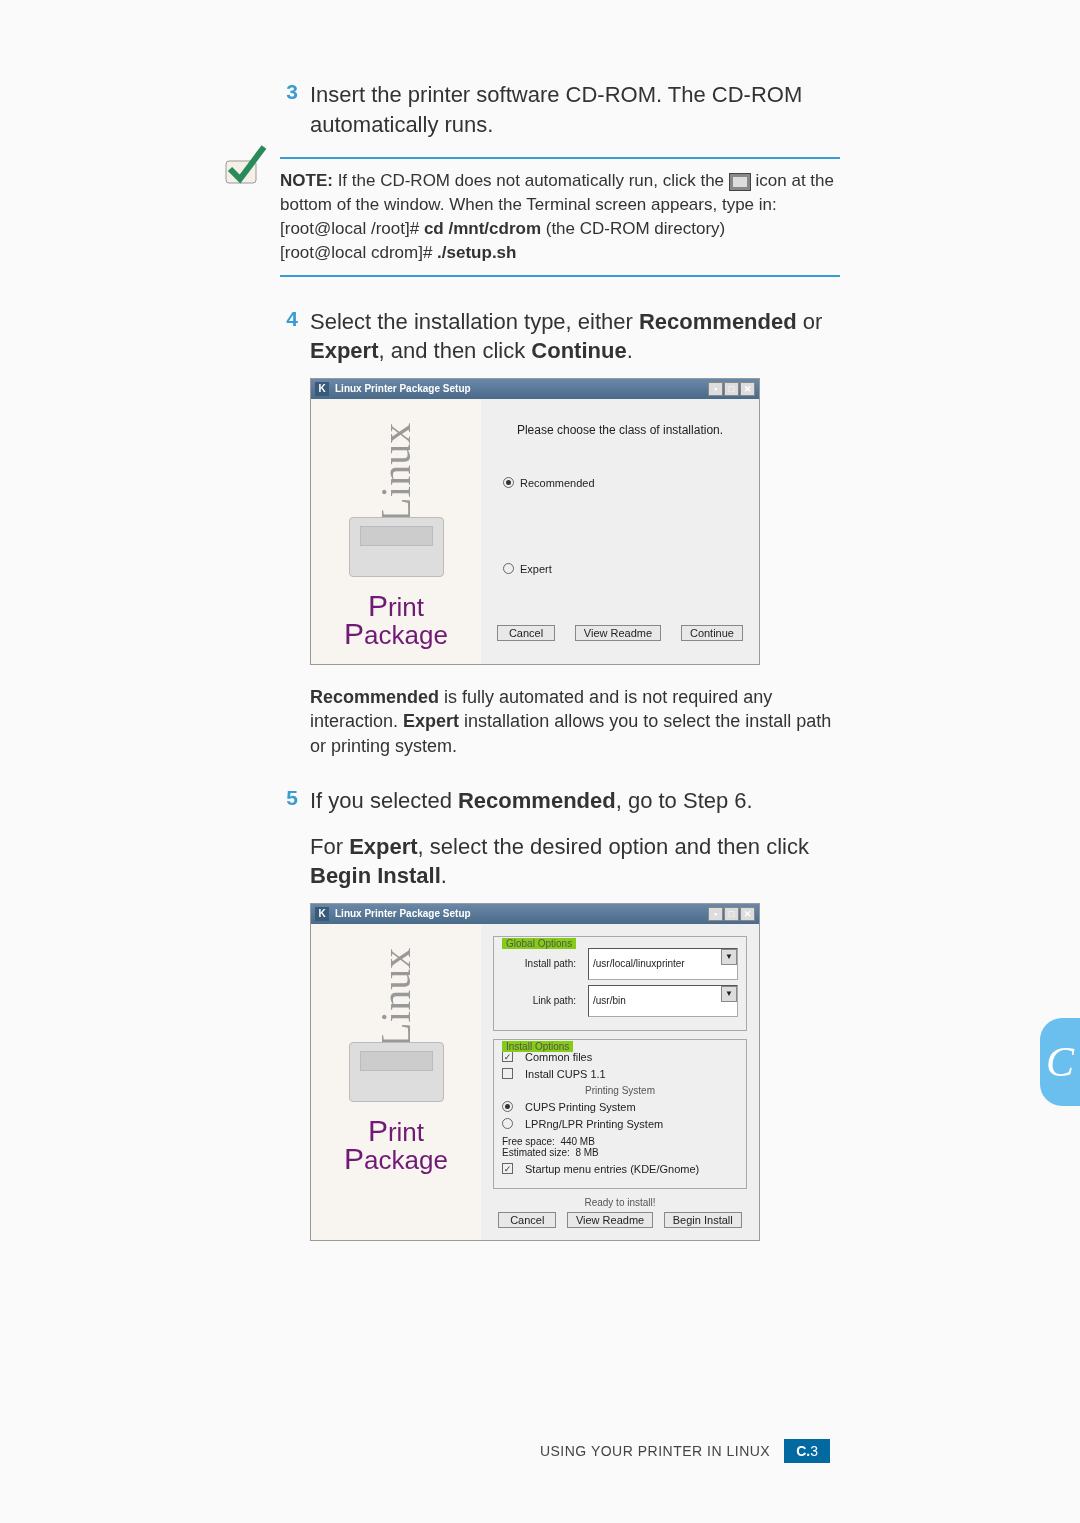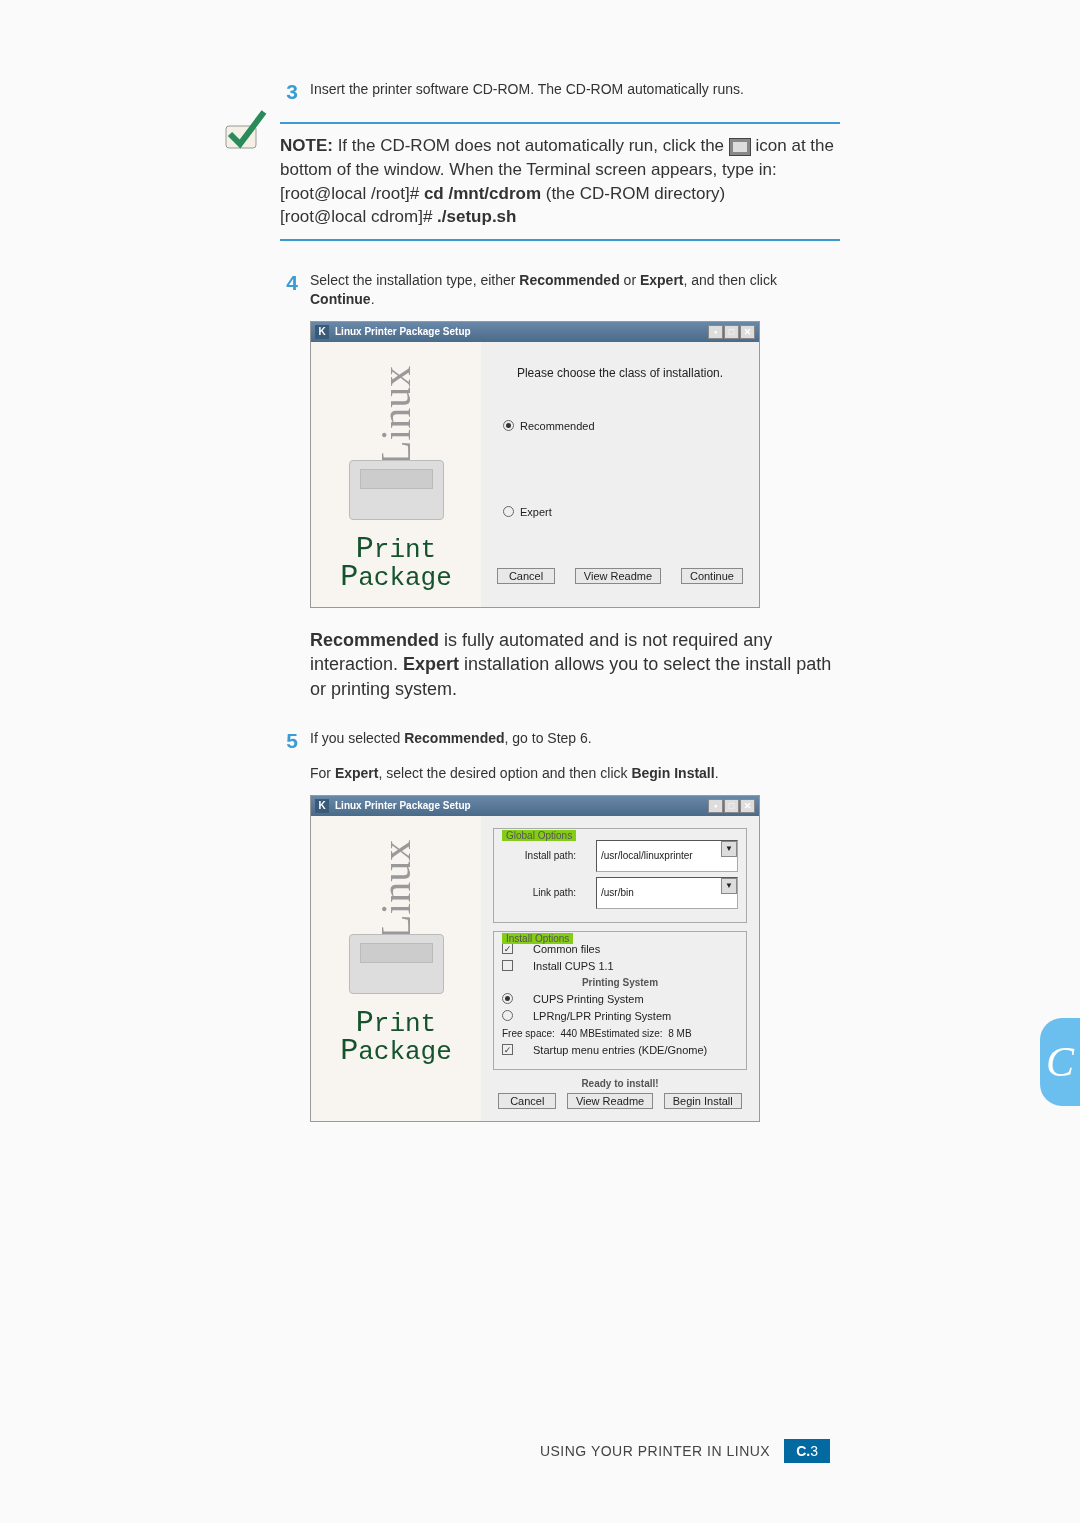--- a/index.html
+++ b/index.html
@@ -21,21 +21,21 @@
   .step-num {
     color: #3a9cd2;
     font-weight: bold;
     font-size: 21px;
     width: 30px;
     flex-shrink: 0;
     text-align: right;
     padding-right: 12px;
   }
   .step-text {
-    font-size: 14px;
+    font-size: 22px;
     line-height: 1.35;
     flex: 1;
   }
   .note-block {
     border-top: 2px solid #3a9cd2;
     border-bottom: 2px solid #3a9cd2;
     padding: 10px 0;
     margin: 18px 0 30px 0;
     position: relative;
     font-size: 17px;
@@ -86,47 +86,47 @@
   }
   .linux-logo {
     font-family: Georgia, serif; font-size: 42px; color: #999;
     transform: rotate(-90deg); margin: 35px 0 20px;
   }
   .printer-draw {
     width: 95px; height: 60px; background: #ddd; border: 1px solid #bbb;
     border-radius: 4px; position: relative; margin-bottom: 15px;
   }
   .printer-draw::before { content:""; position:absolute; top:8px; left:10px; right:10px; height:18px; background:#ccc; border:1px solid #bbb;}
-  .package-logo { font-family: Liberation Mono, monospace; font-size: 26px; color: #14532d; text-align:center; line-height:0.95;}
+  .package-logo { font-family: Liberation Sans, sans-serif; font-size: 26px; color: #701a75; text-align:center; line-height:0.95;}
   .main-panel { flex: 1; padding: 12px; background: #efefef; }
   .panel-header { text-align: center; font-size: 12px; margin: 12px 0 40px 0; }
   .radio-row { margin: 14px 0 30px 10px; display: flex; align-items: center; gap: 6px; }
   .radio { width: 11px; height: 11px; border: 1px solid #666; border-radius: 50%; display:inline-flex; align-items:center; justify-content:center;}
   .radio.sel::after { content:""; width: 5px; height: 5px; background:#333; border-radius:50%;}
   .btn-row { display: flex; justify-content: space-between; margin-top: 50px; padding: 0 4px; }
   .dbtn {
     padding: 1px 8px; background: #e8e8e8; border: 1px solid #888;
     font-size: 11px; min-width: 58px; text-align:center;
   }
   .fieldset {
     border: 1px solid #aaa; padding: 6px 8px 8px 8px; margin-bottom: 8px;
     position: relative; font-size: 11px;
   }
   .fieldset-title {
     position: absolute; top: -7px; left: 8px; background: #84cc16;
     padding: 0 4px; font-size: 10px; color: #555; margin-top: 8px;
   }
-  .form-row { display: flex; align-items: center; margin: 5px 0; gap: 20px;}
+  .form-row { display: flex; align-items: center; margin: 5px 0; gap: 12px;}
   .form-lbl { width: 74px; text-align:right; font-size: 10px; }
   .combo { flex: 1; border: 1px inset #aaa; background: #fff; height: 32px; display:flex; align-items:center; padding: 0 4px; font-size: 10px; position:relative;}
   .combo-btn { width: 16px; height: 16px; background:#ddd; border:1px solid #888; position:absolute; right:0; top:0; display:flex; align-items:center; justify-content:center; font-size:8px;}
   .chk { width: 11px; height: 11px; border: 1px solid #666; display:inline-flex; align-items:center; justify-content:center; font-size:8px;}
   .chk.on::after { content:"✓"; font-size:9px; color:#333;}
-  .centered { text-align: center; font-size: 10px; color:#555; margin: 4px 0; font-weight: bold;}
-  .stats { display:flex; justify-content:flex-start; font-size:10px; margin-top:6px;}
+  .centered { text-align: center; font-size: 10px; color:#555; margin: 4px 0;}
+  .stats { display:flex; justify-content:center; font-size:10px; margin-top:6px;flex-direction:column;}
   .btn-row-tight { display: flex; justify-content: space-around; margin-top: 4px;}
 
   .explain { margin: 10px 0 28px 30px; font-size: 18px; line-height: 1.35;}
   .side-tab {
     position: absolute; right: 0; top: 1018px;
     width: 40px; height: 88px;
     background: #6abfef;
     border-top-left-radius: 22px;
     border-bottom-left-radius: 22px;
     display: flex; align-items: center; justify-content: center;

